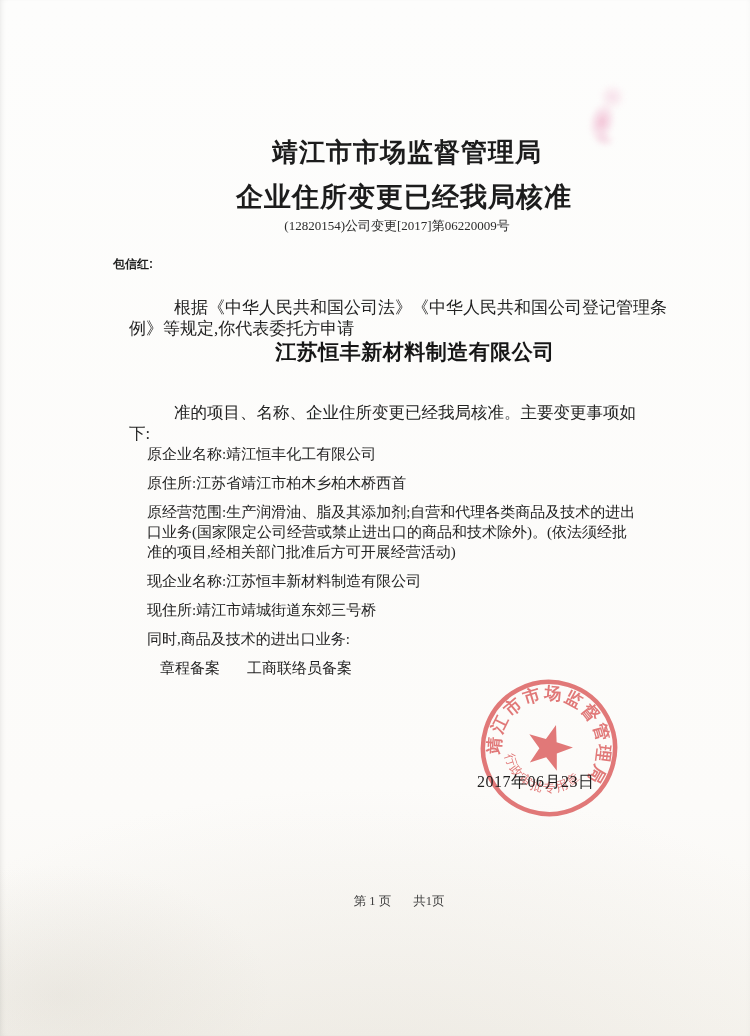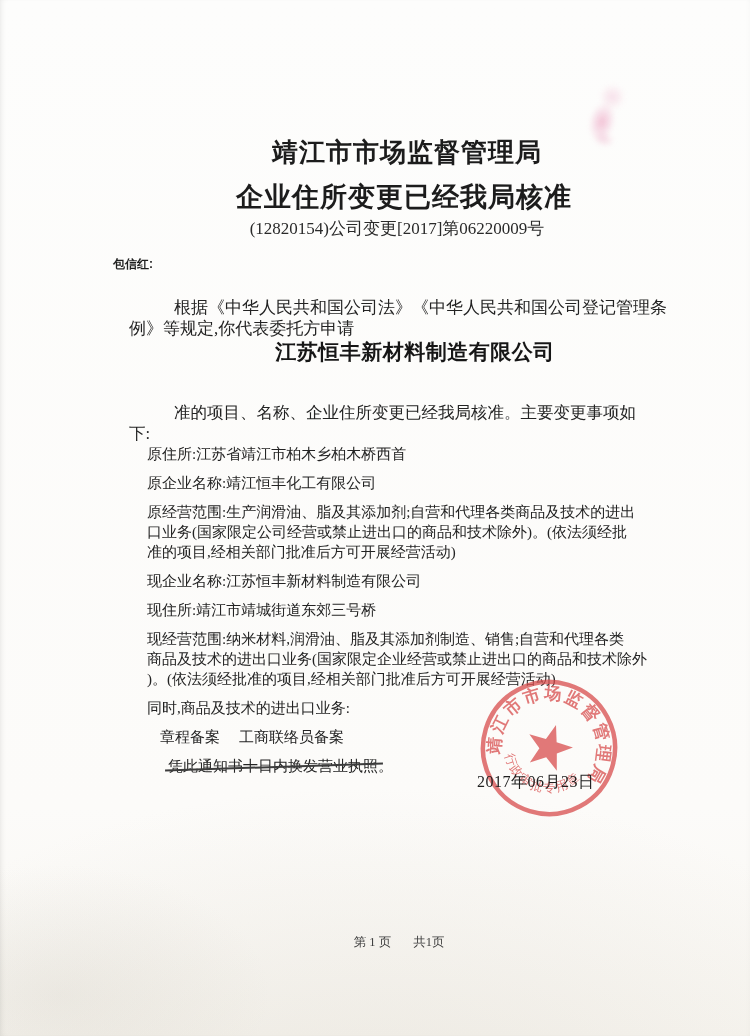--- a/index.html
+++ b/index.html
@@ -14,39 +14,39 @@
       linear-gradient(180deg,#fdfdfc 0%,#fcfbf9 78%,#f8f6f1 100%);
     box-shadow: inset 5px 0 9px -7px rgba(0,0,0,0.18), inset -3px 0 8px -7px rgba(0,0,0,0.10);
     font-family:"Liberation Serif", serif;
     color:#232323;
   }
   .abs{position:absolute;}
   .ctr{transform:translateX(-50%);white-space:nowrap;}
   .hei{font-family:"Liberation Sans", sans-serif;}
   .agency{top:135px;left:407px;font-size:26px;font-weight:bold;letter-spacing:1px;color:#1c1c1c;}
   .notice-title{top:179px;left:404px;font-size:27px;font-weight:bold;letter-spacing:1px;color:#1c1c1c;}
-  .doc-number{top:217px;left:397px;font-size:17px;color:#2a2a2a;}
+  .doc-number{top:217px;left:397px;font-size:13px;color:#2a2a2a;}
   .credit-code{top:233px;left:394px;font-size:13.5px;color:#2a2a2a;}
   .salutation{top:256px;left:113px;font-size:12px;font-weight:bold;color:#1e1e1e;}
   .para{white-space:pre-line;margin:16px;}
   .intro{top:281px;left:113px;width:540px;font-size:17px;line-height:21px;text-indent:45px;}
   .company-name{top:338px;left:415px;font-size:21px;font-weight:bold;letter-spacing:0.5px;color:#161616;}
   .approval{top:386px;left:113px;width:540px;font-size:16.5px;line-height:21px;text-indent:45px;}
   .items{top:444px;left:147px;width:500px;font-size:15px;line-height:20px;}
   .items p{margin:0 0 9px 0;}
-  .filings-row{display:flex;gap:19px;margin:0 0 9px 13px;}
+  .filings-row{display:flex;gap:27px;margin:0 0 9px 13px;}
   .license{margin-left:21px !important;margin-top:6px !important;}
   .strike-wrap{position:relative;display:inline-block;}
   .strike-wrap::after{
     content:"";position:absolute;left:-3px;right:10px;top:52%;height:1.6px;
     background:#3c3c3c;transform:rotate(-1.8deg);
   }
   .issue-date{top:772px;left:477px;font-size:16px;letter-spacing:0.5px;color:#1f1f1f;z-index:5;}
   .seal{top:663px;left:464px;z-index:4;filter:blur(0.2px);}
-  .footer{top:934px;left:399px;transform:translateX(-50%);display:flex;gap:22px;font-size:12.5px;color:#3d3d3d;}
+  .footer{top:893px;left:399px;transform:translateX(-50%);display:flex;gap:22px;font-size:12.5px;color:#3d3d3d;}
   .smudge{
     top:78px;left:586px;width:40px;height:72px;z-index:2;
     background:
       radial-gradient(closest-side at 45% 62%, rgba(226,110,160,0.42), rgba(226,110,160,0) 72%),
       radial-gradient(closest-side at 55% 25%, rgba(232,140,180,0.25), rgba(232,140,180,0) 75%),
       radial-gradient(closest-side at 60% 85%, rgba(220,100,150,0.22), rgba(220,100,150,0) 70%);
     transform:rotate(14deg);filter:blur(2px);
   }
 </style>
 </head>
@@ -59,36 +59,32 @@
   <div class="abs ctr doc-number">(12820154)公司变更[2017]第06220009号</div>
 
   <div class="abs hei salutation">包信红:</div>
   <p class="abs para intro">根据《中华人民共和国公司法》《中华人民共和国公司登记管理条
 例》等规定,你代表委托方申请</p>
   <div class="abs ctr hei company-name">江苏恒丰新材料制造有限公司</div>
   <p class="abs para approval">准的项目、名称、企业住所变更已经我局核准。主要变更事项如
 下:</p>
 
   <div class="abs items">
+    <p class="para">原企业名称:靖江恒丰化工有限公司</p>
     <p class="para">原住所:江苏省靖江市柏木乡柏木桥西首</p>
-    <p class="para">原企业名称:靖江恒丰化工有限公司</p>
     <p class="para">原经营范围:生产润滑油、脂及其添加剂;自营和代理各类商品及技术的进出
 口业务(国家限定公司经营或禁止进出口的商品和技术除外)。(依法须经批
 准的项目,经相关部门批准后方可开展经营活动)</p>
     <p class="para">现企业名称:江苏恒丰新材料制造有限公司</p>
     <p class="para">现住所:靖江市靖城街道东郊三号桥</p>
-    <p class="para">现经营范围:纳米材料,润滑油、脂及其添加剂制造、销售;自营和代理各类
-商品及技术的进出口业务(国家限定企业经营或禁止进出口的商品和技术除外
-)。(依法须经批准的项目,经相关部门批准后方可开展经营活动)</p>
     <p class="para">同时,商品及技术的进出口业务:</p>
     <div class="filings-row">
       <span>章程备案</span>
       <span>工商联络员备案</span>
     </div>
-    <p class="para license"><span class="strike-wrap">凭此通知书十日内换发营业执照。</span></p>
   </div>
 
   <div class="abs issue-date">2017年06月23日</div>
 
   <svg class="abs seal" width="170" height="170" viewBox="0 0 170 170">
     <g transform="rotate(17 85 85)" opacity="0.76">
       <circle cx="85" cy="85" r="66" fill="none" stroke="#d85050" stroke-width="4.5"></circle>
       <path id="sealTopArc" d="M 40.6 105.7 A 49 49 0 1 1 129.4 105.7" fill="none"></path>
       <text font-size="17" font-weight="bold" fill="#d85050" letter-spacing="2.5" text-anchor="middle" font-family="Liberation Sans, sans-serif">
         <textPath href="#sealTopArc" startOffset="50%">靖江市市场监督管理局</textPath>

